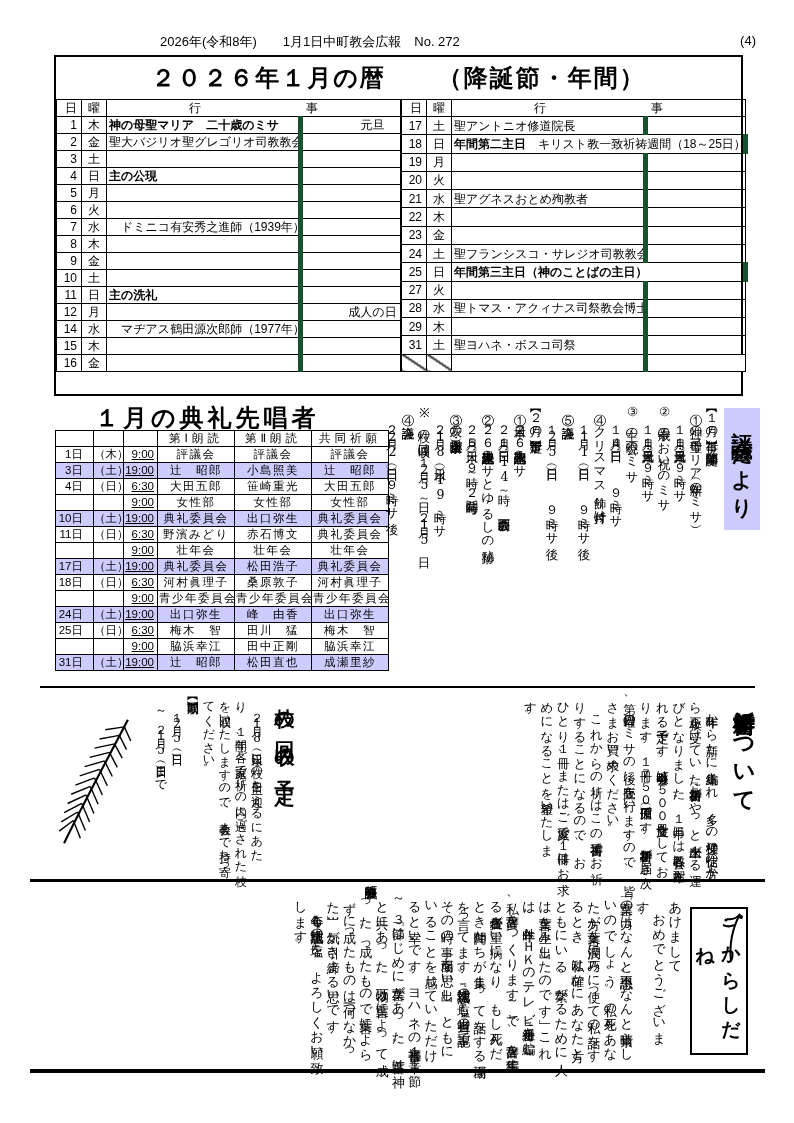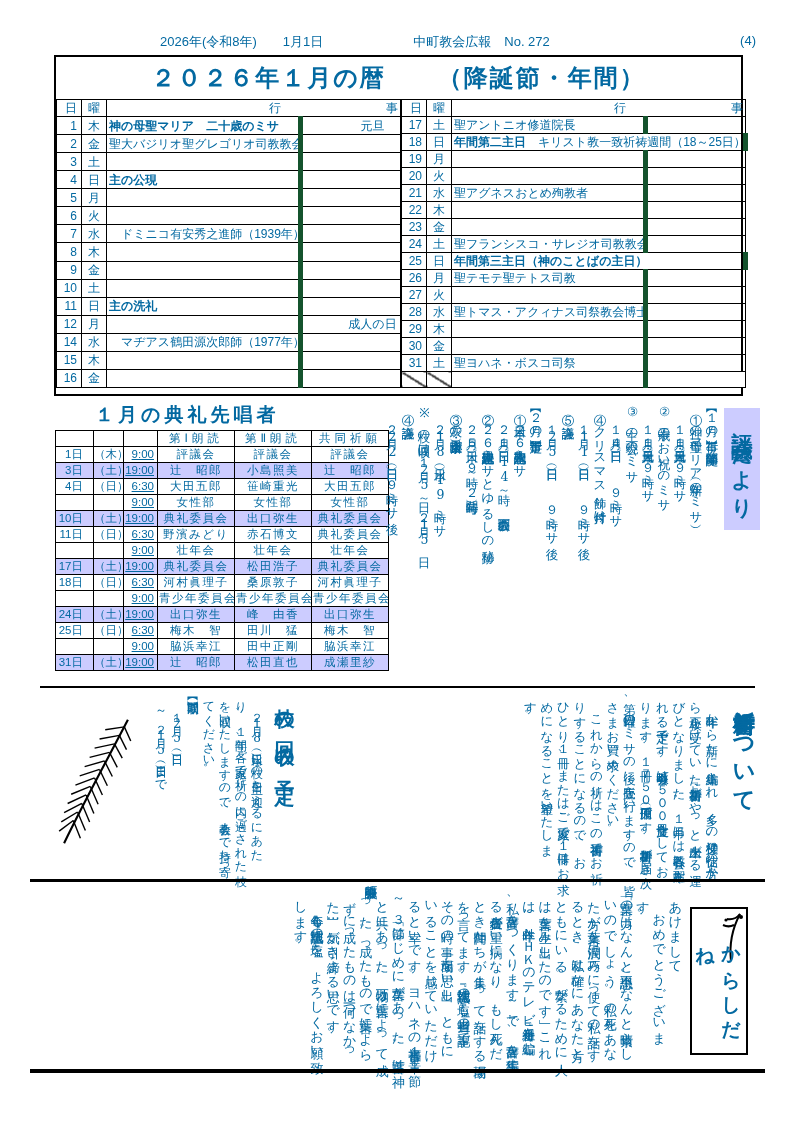--- a/index.html
+++ b/index.html
@@ -1,43 +1,43 @@
 <!DOCTYPE html>
 <html><head>
 <meta charset="utf-8">
 <style>
   html,body { margin:0; padding:0; background:#fff; }
   #page { position:relative; width:794px; height:1123px; background:#fff;
-          font-family:"Liberation Sans", sans-serif; color:#0369a1; overflow:hidden; }
+          font-family:"Liberation Sans", sans-serif; color:#000000; overflow:hidden; }
 
   
   .hdr { position:absolute; top:33px; left:45px; right:38px; font-size:13px; display:flex; }
-  .hdr .d { margin-left:115px; } .hdr .o { margin-left:90px; } .hdr .p { margin-left:auto; }
+  .hdr .d { margin-left:115px; } .hdr .o { } .hdr .p { margin-left:auto; }
 
   
   .calbox { position:absolute; left:54px; top:55px; width:689px; height:341px; border:2px solid #000; box-sizing:border-box; }
   .caltitle { height:42px; line-height:42px; text-align:center; font-size:24px; font-weight:bold; letter-spacing:2px; }
   .caltables { display:flex; }
   table.cal { width:50%; border-collapse:collapse; table-layout:fixed; }
   .cal th, .cal td { border:1px solid #000; height:16.1px; line-height:16px; padding:0 2px; font-size:12px; overflow:hidden; box-sizing:border-box; }
-  .cal th { font-weight:normal; text-align:right; }
+  .cal th { font-weight:normal; text-align:center; }
   .cal col.w-day  { width:25px; } .cal col.w-wd { width:25px; }
   .cal col.w-ev   { width:194px; } .cal col.w-note { width:100px; }
   .cal .c-day { text-align:right; padding-right:4px; }
   .cal .c-wd  { text-align:center; padding:0; }
   .cal .c-ev  { white-space:pre; border-right:5px solid #14532d; }
   .cal .c-note{ border-left:1px solid #888; text-align:center; white-space:pre;padding-left:44px; }
   .cal .evb { font-weight:bold; }
   .cal th.c-evh span.s1 { margin-right:105px; }
   .cal tr.slash td { background:#fff; }
   .cal tr.slash td:nth-child(1), .cal tr.slash td:nth-child(2) {
     background:linear-gradient(to top right,#fff 46%,#444 46%,#444 54%,#fff 54%); }
 
   
-  .lect-title { position:absolute; left:95px; top:402px; font-size:19px; font-weight:bold; letter-spacing:4px; }
+  .lect-title { position:absolute; left:95px; top:402px; font-size:24px; font-weight:bold; letter-spacing:4px; }
   table.lect { position:absolute; left:55px; top:430px; border-collapse:collapse; table-layout:fixed; width:333px; }
   .lect th, .lect td { border:1px solid #000; height:15.9px; line-height:15px; font-size:11.5px; padding:0 1px; overflow:hidden; box-sizing:border-box; }
   .lect col.w-d { width:38px; } .lect col.w-w { width:30px; } .lect col.w-t { width:34px; }
   .lect col.w-n { width:77px; }
   .lect th { font-weight:normal; letter-spacing:4px; text-align:center; }
   .lect .l-day { text-align:right; padding-right:10px; }
   .lect .l-wd { text-align:center; padding:0; }
   .lect .l-time { text-align:right; padding-right:3px;text-decoration:underline; }
   .lect .l-n { text-align:center; letter-spacing:1.5px; white-space:pre; }
   .lect tr.hl { background:#ccccff; }
@@ -286,26 +286,20 @@
               <td class="c-note"></td>
             </tr>
 
             <tr>
               <td class="c-day">25</td>
               <td class="c-wd">日</td>
               <td class="c-ev" colspan="2"><span class="evb">年間第三主日（神のことばの主日）</span><span></span></td>
 
             </tr>
 
-            <tr>
-              <td class="c-day">26</td>
-              <td class="c-wd">月</td>
-              <td class="c-ev"><span class="evb"></span><span>聖テモテ聖テトス司教</span></td>
-              <td class="c-note"></td>
-            </tr>
 
             <tr>
               <td class="c-day">27</td>
               <td class="c-wd">火</td>
               <td class="c-ev"><span class="evb"></span><span></span></td>
               <td class="c-note"></td>
             </tr>
 
             <tr>
               <td class="c-day">28</td>
@@ -314,26 +308,20 @@
               <td class="c-note"></td>
             </tr>
 
             <tr>
               <td class="c-day">29</td>
               <td class="c-wd">木</td>
               <td class="c-ev"><span class="evb"></span><span></span></td>
               <td class="c-note"></td>
             </tr>
 
-            <tr>
-              <td class="c-day">30</td>
-              <td class="c-wd">金</td>
-              <td class="c-ev"><span class="evb"></span><span></span></td>
-              <td class="c-note"></td>
-            </tr>
 
             <tr>
               <td class="c-day">31</td>
               <td class="c-wd">土</td>
               <td class="c-ev"><span class="evb"></span><span>聖ヨハネ・ボスコ司祭</span></td>
               <td class="c-note"></td>
             </tr>
 
             <tr class="slash">
               <td class="c-day"></td>

